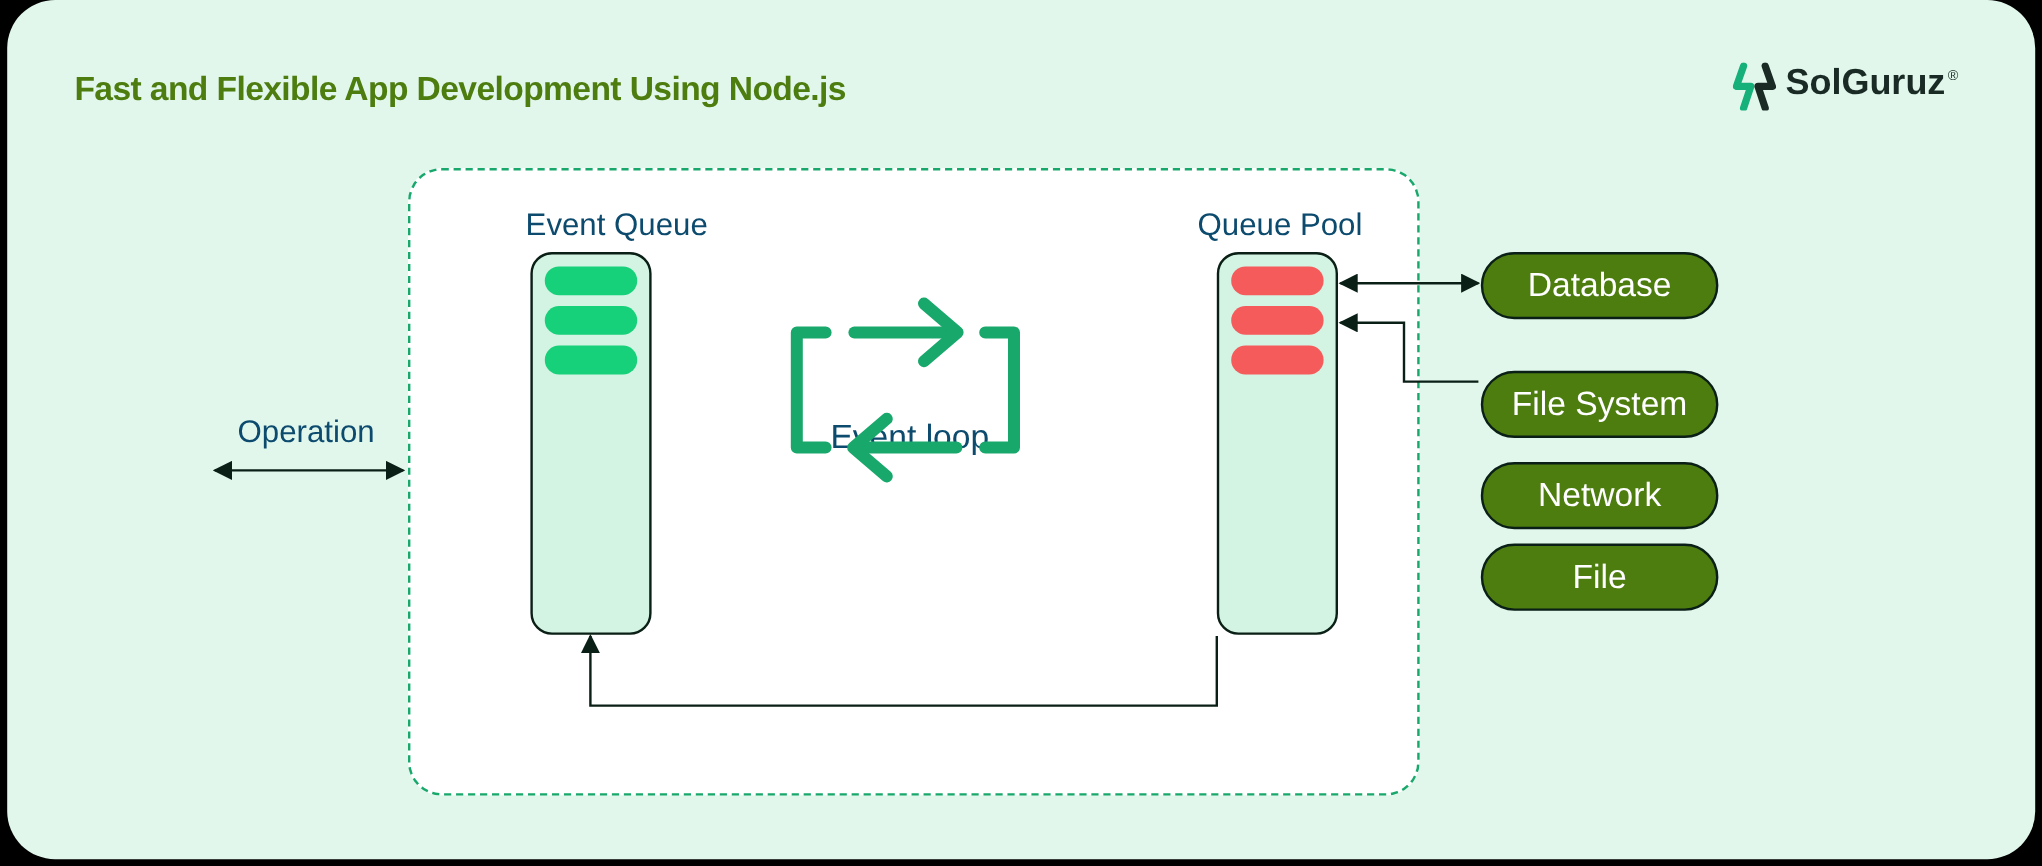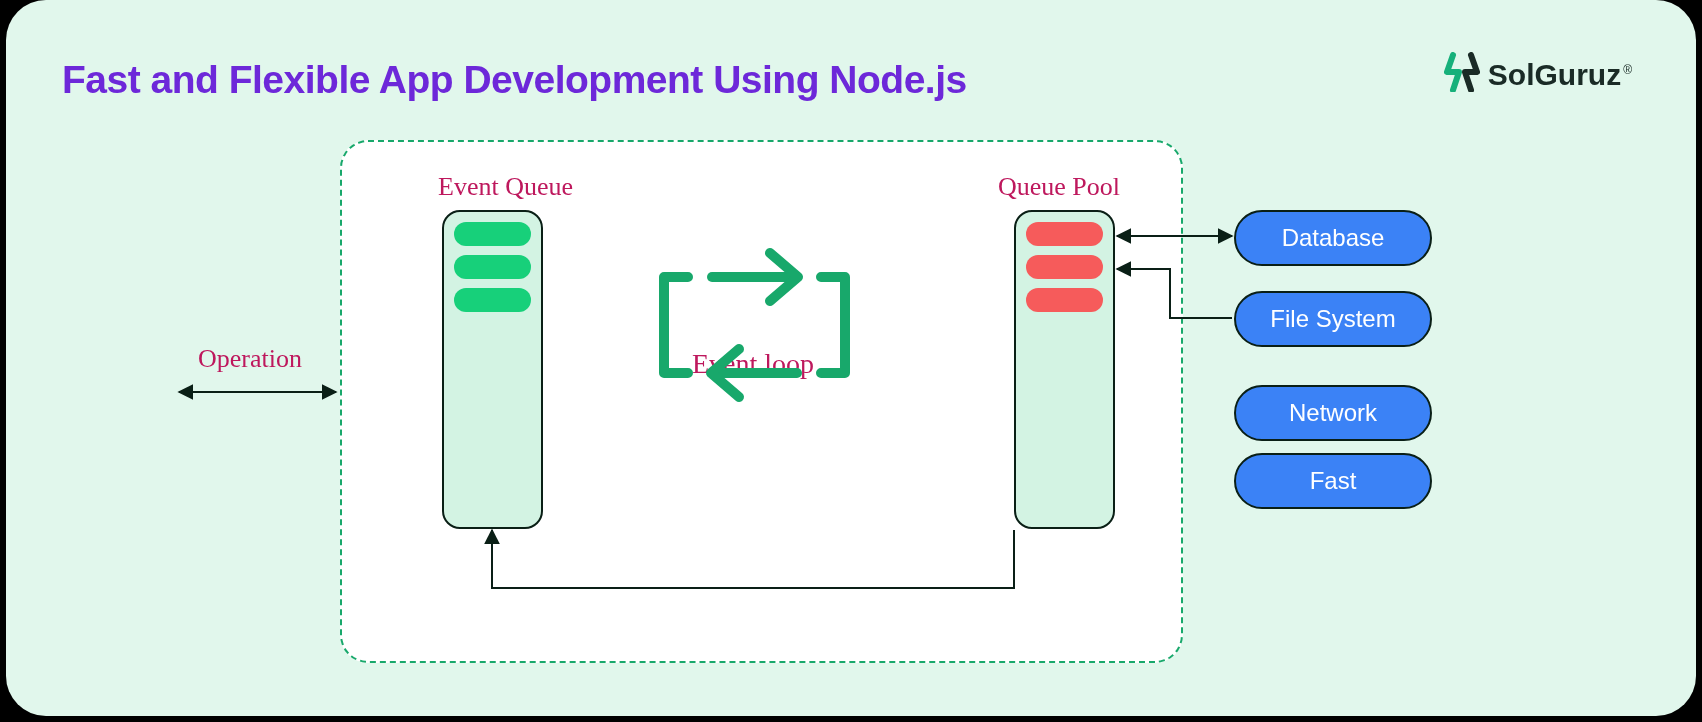--- a/index.html
+++ b/index.html
@@ -12,49 +12,48 @@
   }
   .canvas {
     position: absolute;
     left: 6px; top: 0; right: 6px; bottom: 6px;
     background: #e1f7ec;
     border-radius: 40px;
   }
   .title {
     position: absolute;
     left: 56px; top: 58px;
-    font-size: 39px;
+    font-size: 28px;
     font-weight: 700;
-    color: #6d28d9;
+    color: #4d7c0f;
     letter-spacing: -0.5px;
   }
   .logo {
     position: absolute;
     right: 64px; top: 52px;
-    display: flex; align-items: flex-end; gap: 8px;
+    display: flex; align-items: flex-start; gap: 8px;
     font-size: 30px; font-weight: 700; color: #1a2b26;
   }
   .logo .mark { width: 36px; height: 40px; position: relative; }
   .logo sup { font-size: 12px; font-weight: 400; margin-left: 2px; }
 
   .dashed-box {
     position: absolute;
     left: 334px; top: 140px;
     width: 843px; height: 523px;
     border: 2px dashed #18a86b;
     border-radius: 28px;
     background: #ffffff;
   }
 
   .label {
     position: absolute;
     font-size: 26px;
-    color: #be185d;
+    color: #0c4a6e;
     font-weight: 500;
-    font-family: Liberation Serif, serif;
   }
   .label.requests { left: 192px; top: 344px; }
   .label.event-queue { left: 432px; top: 172px; }
   .label.thread-pool { left: 992px; top: 172px; }
   .label.event-loop { left: 686px; top: 348px; font-size: 28px; }
   .label.op-complete { left: 588px; top: 536px; }
 
   .stack {
     position: absolute;
     top: 210px;
@@ -78,28 +77,28 @@
     position: absolute;
     left: 646px; top: 225px;
     width: 205px; height: 200px;
   }
 
   .ext-pill {
     position: absolute;
     left: 1228px;
     width: 198px; height: 56px;
     border-radius: 30px;
-    background: #3b82f6;
+    background: #4d7c0f;
     border: 2px solid #0a1f16;
     color: #fff;
-    font-size: 24px; font-weight: 500;
+    font-size: 28px; font-weight: 500;
     display: flex; align-items: center; justify-content: center;
   }
   .ext-pill.db { top: 210px; }
-  .ext-pill.fs { top: 291px; }
+  .ext-pill.fs { top: 309px; }
   .ext-pill.nw { top: 372px; margin-top: 13px; }
   .ext-pill.ot { top: 453px; }
 
   svg.connectors {
     position: absolute;
     left: 0; top: 0;
     width: 1702px; height: 722px;
     pointer-events: none;
   }
 </style>
@@ -150,21 +149,21 @@
         <polyline points="118,28 146,52 118,76"></polyline>
         <line x1="145" y1="148" x2="65" y2="148"></line>
         <polyline points="87,124 59,148 87,172"></polyline>
       </g>
     </svg>
   </div>
 
   <div class="ext-pill db">Database</div>
   <div class="ext-pill fs">File System</div>
   <div class="ext-pill nw">Network</div>
-  <div class="ext-pill ot">Fast</div>
+  <div class="ext-pill ot">File</div>
 
   <svg class="connectors">
     <defs>
       <marker id="ah" viewBox="0 0 10 10" refX="9" refY="5" markerWidth="8" markerHeight="8" orient="auto-start-reverse">
         <path d="M 0 0 L 10 5 L 0 10 z" fill="#0a1f16"></path>
       </marker>
     </defs>
     <g stroke="#0a1f16" stroke-width="2" fill="none">
       <line x1="173" y1="392" x2="330" y2="392" marker-start="url(#ah)" marker-end="url(#ah)"></line>
       <path d="M 1008 530 L 1008 588 L 486 588 L 486 530" marker-end="url(#ah)"></path>

